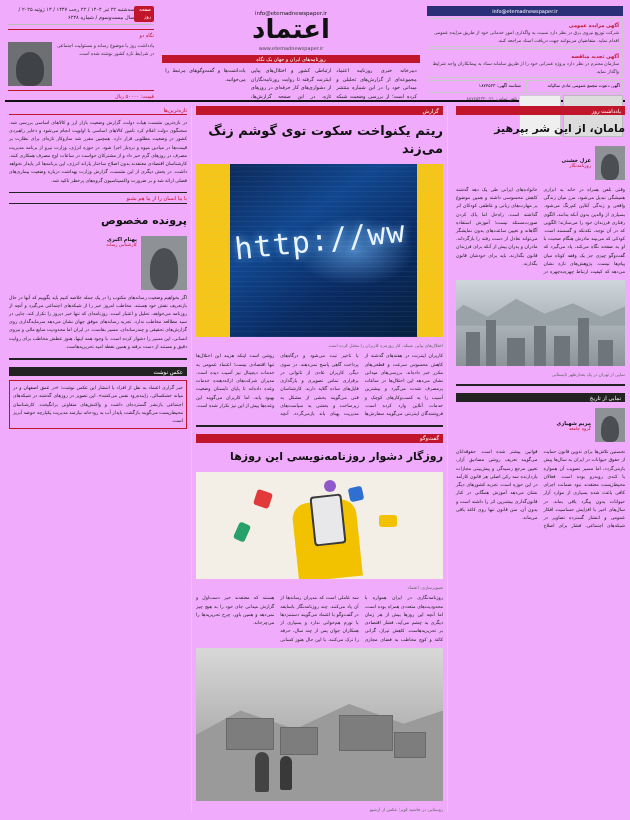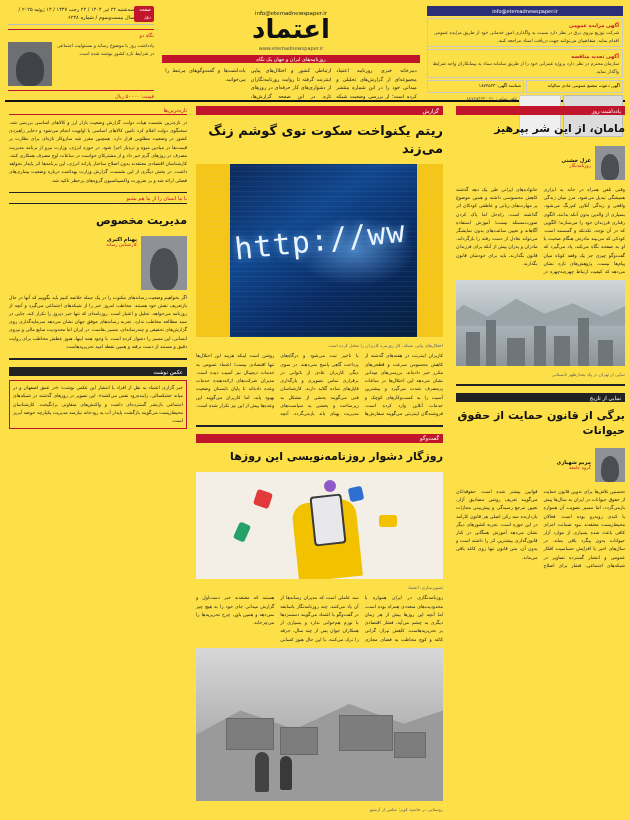--- a/index.html
+++ b/index.html
@@ -3,21 +3,21 @@
 <meta charset="utf-8">
 <style>
   html,body{margin:0;padding:0;}
   body{
     width:630px;height:820px;
     background:#ffffff;
     font-family:"DejaVu Sans","Liberation Sans",sans-serif;
     color:#111;
     overflow:hidden;
   }
-  .page{position:relative;width:630px;height:820px;box-sizing:border-box;padding:4px 5px 4px 5px;background:#fde047;}
+  .page{position:relative;width:630px;height:820px;box-sizing:border-box;padding:4px 5px 4px 5px;background:#f0abfc;}
 
   
   .masthead{display:flex;flex-direction:row-reverse;height:96px;border-bottom:2px solid #111;gap:3px;}
   .mh-col{box-sizing:border-box;}
   .mh-date{width:152px;border-right:0;padding:2px 3px;font-size:5px;line-height:1.5;color:#222;}
   .mh-date .row1{display:flex;justify-content:space-between;border-bottom:1px solid #bbb;padding-bottom:2px;}
   .mh-date .badge{background:#c0152a;color:#fff;font-size:4.6px;padding:1px 3px;border-radius:2px;}
   .mh-port{margin-top:3px;display:flex;gap:3px;}
   .mh-port .ph{width:44px;height:44px;background:#6d6f72;position:relative;overflow:hidden;}
   .mh-port .ph:after{content:"";position:absolute;left:8px;top:10px;width:28px;height:34px;background:#3f4347;border-radius:50% 50% 40% 40%;}
@@ -195,21 +195,20 @@
           <div class="bl b3"></div>
         <div class="bl b4"></div>
           <div class="bl b5"></div>
           <div class="bl b6"></div>
           <div class="bl b7"></div>
       </div>
       <div class="cap">نمایی از تهران در یک بعدازظهر تابستانی</div>
 
       <div class="rule d"></div>
       <div class="secbar dark">نمایی از تاریخ</div>
-      <div class="hl mid">برگی از قانون حمایت از حقوق حیوانات</div>
       <div class="auth">
         <div class="av"></div>
         <div>
           <div class="nm">مریم شهبازی</div>
           <div class="rl">گروه جامعه</div>
         </div>
       </div>
       <div class="body c2">نخستین تلاش‌ها برای تدوین قانون حمایت از حقوق حیوانات در ایران به سال‌ها پیش بازمی‌گردد، اما مسیر تصویب آن همواره با کندی روبه‌رو بوده است. فعالان محیط‌زیست معتقدند نبود ضمانت اجرای کافی باعث شده بسیاری از موارد آزار حیوانات بدون پیگرد باقی بماند. در سال‌های اخیر با افزایش حساسیت افکار عمومی و انتشار گسترده تصاویر در شبکه‌های اجتماعی، فشار برای اصلاح قوانین بیشتر شده است. حقوقدانان می‌گویند تعریف روشن مصادیق آزار، تعیین مرجع رسیدگی و پیش‌بینی مجازات بازدارنده سه رکن اصلی هر قانون کارآمد در این حوزه است. تجربه کشورهای دیگر نشان می‌دهد آموزش همگانی در کنار قانون‌گذاری بیشترین اثر را داشته است و بدون آن، متن قانون تنها روی کاغذ باقی می‌ماند.</div>
     </div>
 
@@ -256,21 +255,21 @@
           <div class="fig2"></div>
       </div>
       <div class="cap">روستایی در حاشیه کویر؛ عکس از آرشیو</div>
     </div>
 
     <div class="col col-left">
       <div class="secbar line">تازه‌ترین‌ها</div>
       <div class="body">در تازه‌ترین نشست هیات دولت، گزارش وضعیت بازار ارز و کالاهای اساسی بررسی شد. سخنگوی دولت اعلام کرد تامین کالاهای اساسی با اولویت انجام می‌شود و ذخایر راهبردی کشور در وضعیت مطلوبی قرار دارد. همچنین مقرر شد سازوکار تازه‌ای برای نظارت بر قیمت‌ها در میادین میوه و تره‌بار اجرا شود. در حوزه انرژی، وزارت نیرو از برنامه مدیریت مصرف در روزهای گرم خبر داد و از مشترکان خواست در ساعات اوج مصرف همکاری کنند. کارشناسان اقتصادی معتقدند بدون اصلاح ساختار یارانه انرژی، این برنامه‌ها اثر پایدار نخواهد داشت. در بخش دیگری از این نشست، گزارش وزارت بهداشت درباره وضعیت بیماری‌های فصلی ارائه شد و بر ضرورت واکسیناسیون گروه‌های پرخطر تاکید شد.</div>
 
       <div class="qbar">با ما انسان را از ما هم بشنو</div>
-      <div class="hl mid">مدیریت مخصوص</div>
+      <div class="hl mid">پرونده مخصوص</div>
       <div class="portrow">
         <div class="port"></div>
         <div>
           <div class="nm" style="font-size:5.2px;font-weight:bold">بهنام اکبری</div>
           <div class="rl" style="font-size:4.6px;color:#c0152a">کارشناس رسانه</div>
         </div>
       </div>
       <div class="body">اگر بخواهیم وضعیت رسانه‌های مکتوب را در یک جمله خلاصه کنیم باید بگوییم که آنها در حال بازتعریف نقش خود هستند. مخاطب امروز خبر را از شبکه‌های اجتماعی می‌گیرد و آنچه از روزنامه می‌خواهد، تحلیل و اعتبار است. روزنامه‌ای که تنها خبر دیروز را تکرار کند، جایی در سبد مطالعه مخاطب ندارد. تجربه رسانه‌های موفق جهان نشان می‌دهد سرمایه‌گذاری روی گزارش‌های تحقیقی و چندرسانه‌ای، مسیر بقاست. در ایران اما محدودیت منابع مالی و نیروی انسانی، این مسیر را دشوار کرده است. با وجود همه اینها، هنوز عطش مخاطب برای روایت دقیق و مستند از دست نرفته و همین نقطه امید تحریریه‌هاست.</div>
 
       <div class="rule d"></div>

